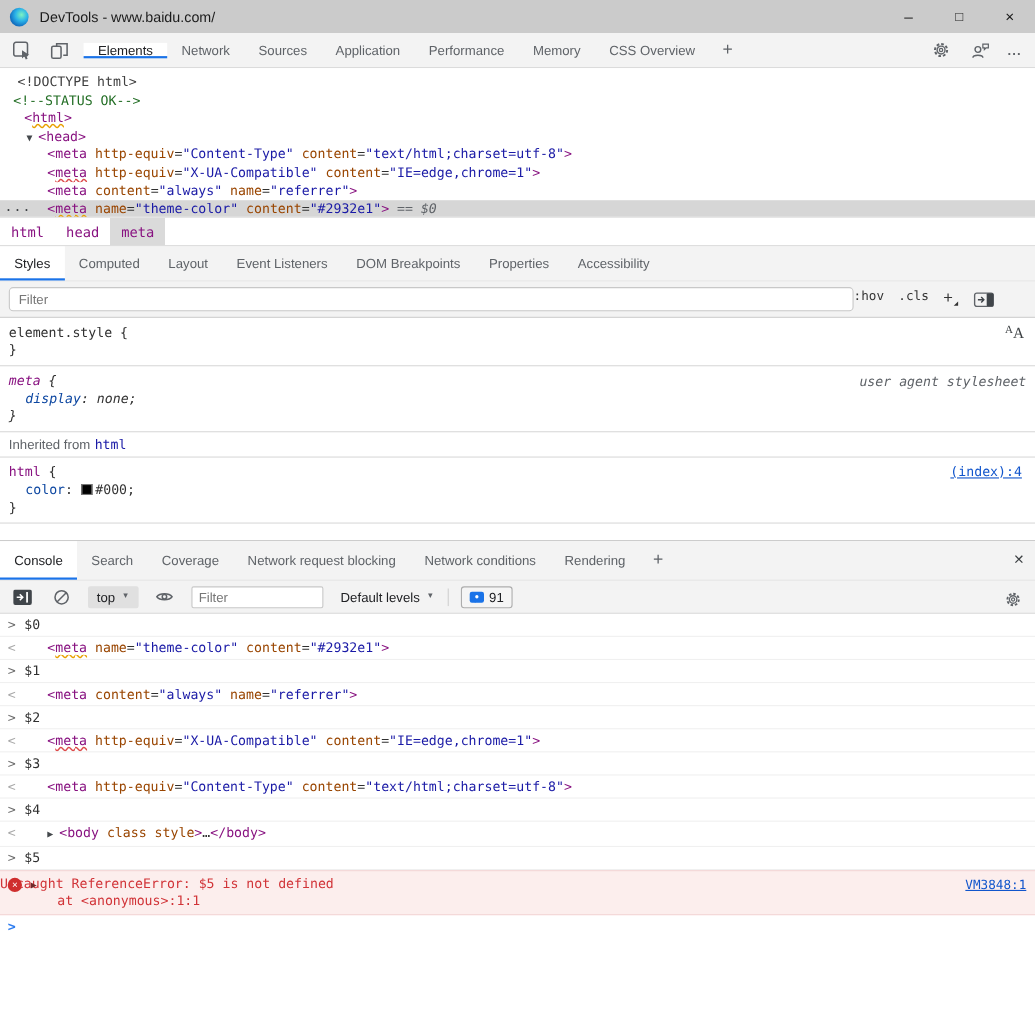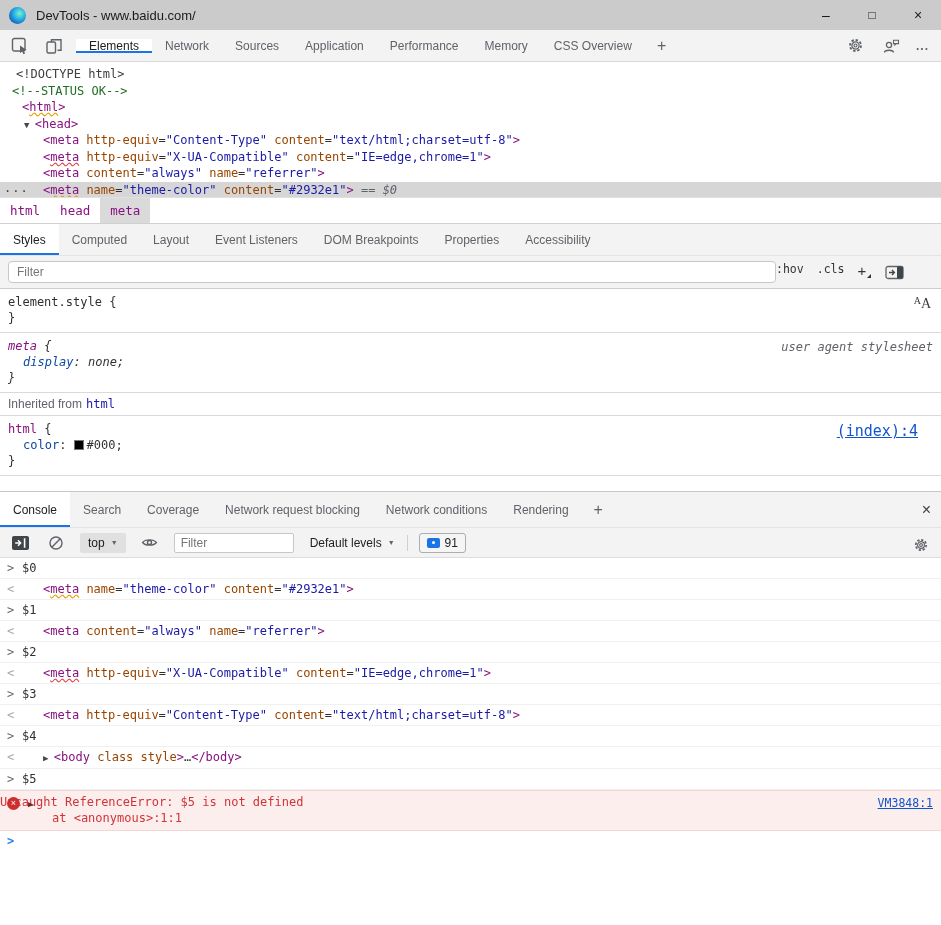--- a/index.html
+++ b/index.html
@@ -71,21 +71,21 @@
   .css-section{position:relative;border-bottom:1px solid #d9d9d9;padding:5px 0 6px 0;font-family:"DejaVu Sans Mono",monospace;font-size:12px}
   .css-line{line-height:16px;padding-left:8px;white-space:pre}
   .css-line.ind{padding-left:23px}
   .css-section.ua .css-line{font-style:italic}
   .ua-label{position:absolute;top:7px;right:8px;color:#5f6368;font-style:italic}
   .font-icon{position:absolute;top:6px;right:10px;color:#3c4043;font-family:"Liberation Serif",serif}
   .font-icon .a1{font-size:10px;vertical-align:4px}
   .font-icon .a2{font-size:14px}
   .inherited-row{padding:4px 8px;font-family:"Liberation Sans",sans-serif;color:#5f6368;border-bottom:1px solid #d9d9d9;background:#fff}
   .inherited-row .node-link{font-family:"DejaVu Sans Mono",monospace;color:#1a1aa6;margin-left:4px}
-  .src-link{position:absolute;top:6px;right:23px;color:#1155cc;text-decoration:underline;font-size:15px}
+  .src-link{position:absolute;top:6px;right:12px;color:#1155cc;text-decoration:underline;font-size:12px}
 
   
   .drawer{border-top:1px solid #c7c7c7}
   .drawer-tabs{height:36px;background:#f3f3f3;display:flex;position:relative;border-bottom:1px solid #e4e4e4}
   .drawer-tabs .tab{font-size:12px}
   .drawer-close{position:absolute;right:10px;top:0;height:36px;display:flex;align-items:center;font-size:16px;color:#3c4043}
 
   .console-toolbar{height:30px;background:#f3f3f3;border-bottom:1px solid #dcdcdc;display:flex;align-items:center;position:relative}
   .ct-item{margin-left:14px;display:flex;align-items:center}
   .context-sel{margin-left:14px;background:#e0e0e0;border-radius:2px;padding:3px 8px;display:flex;align-items:center;gap:6px;color:#202124}

